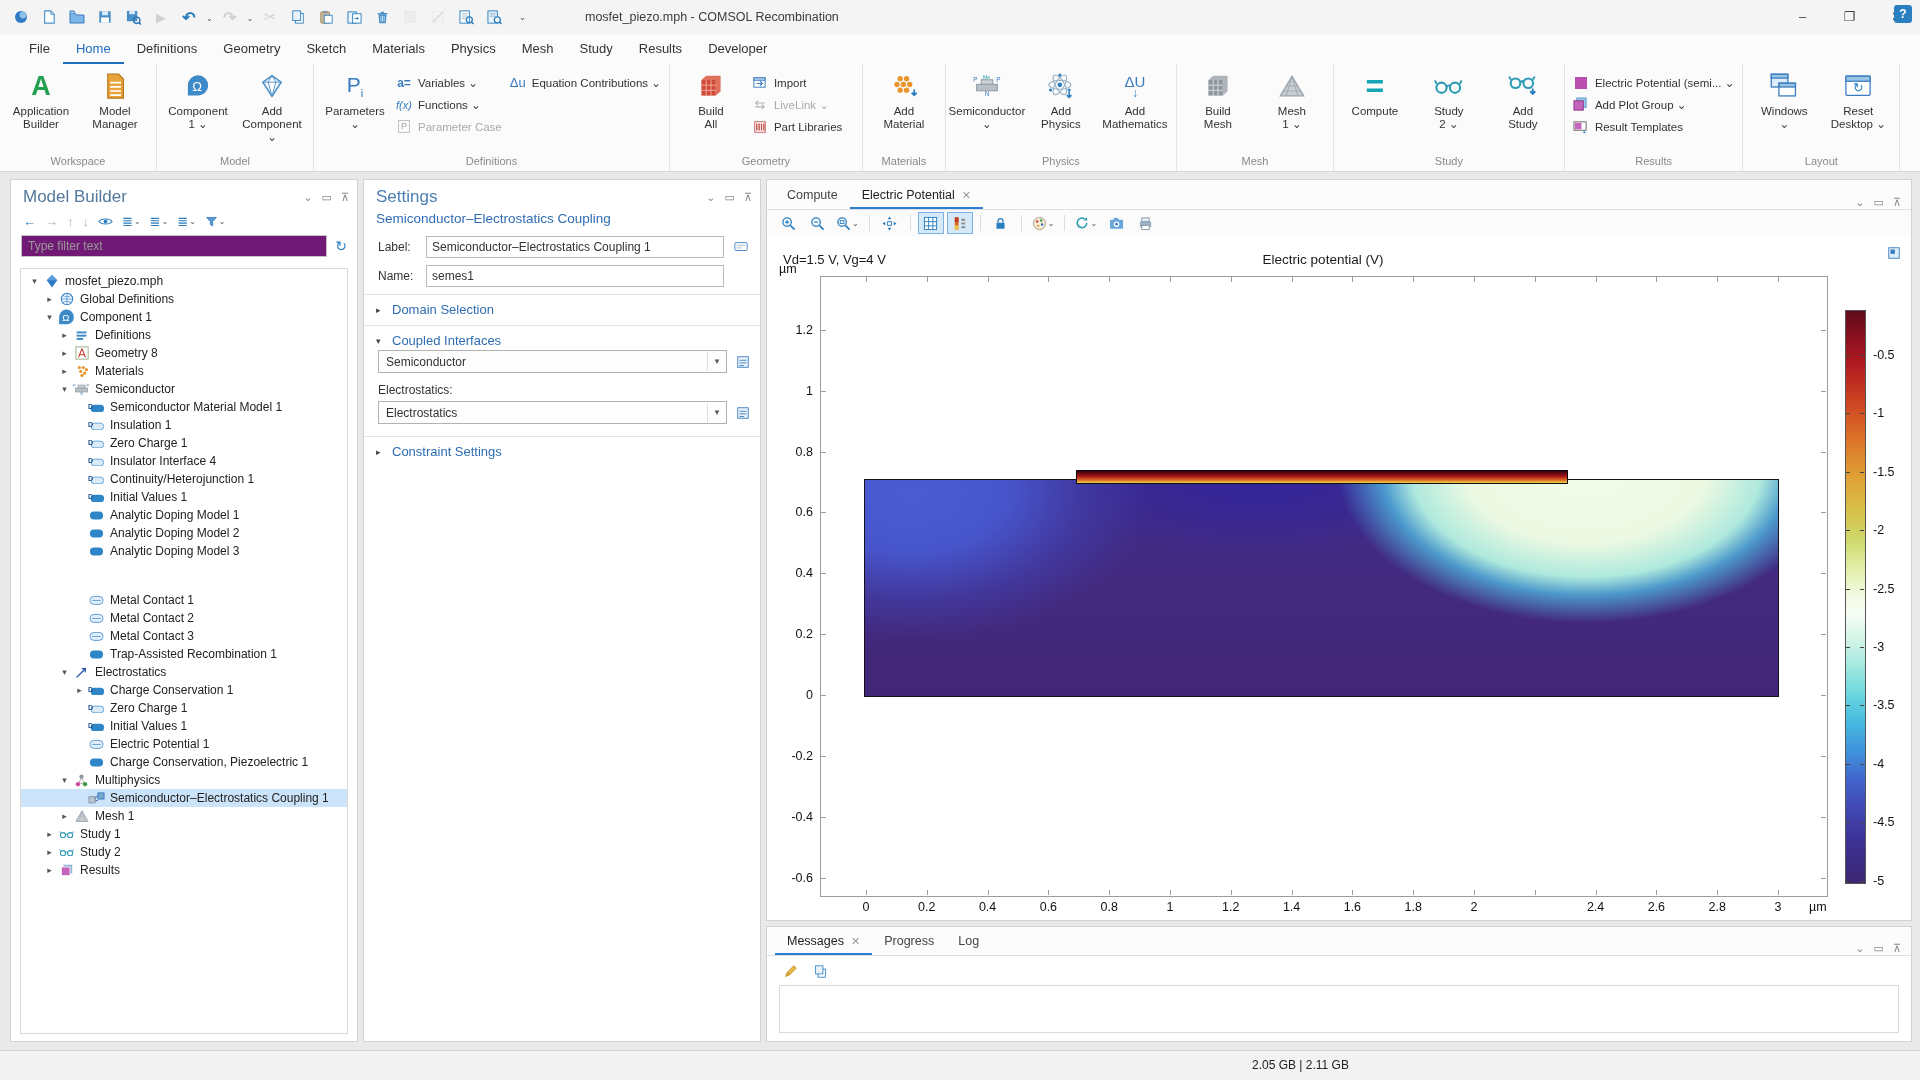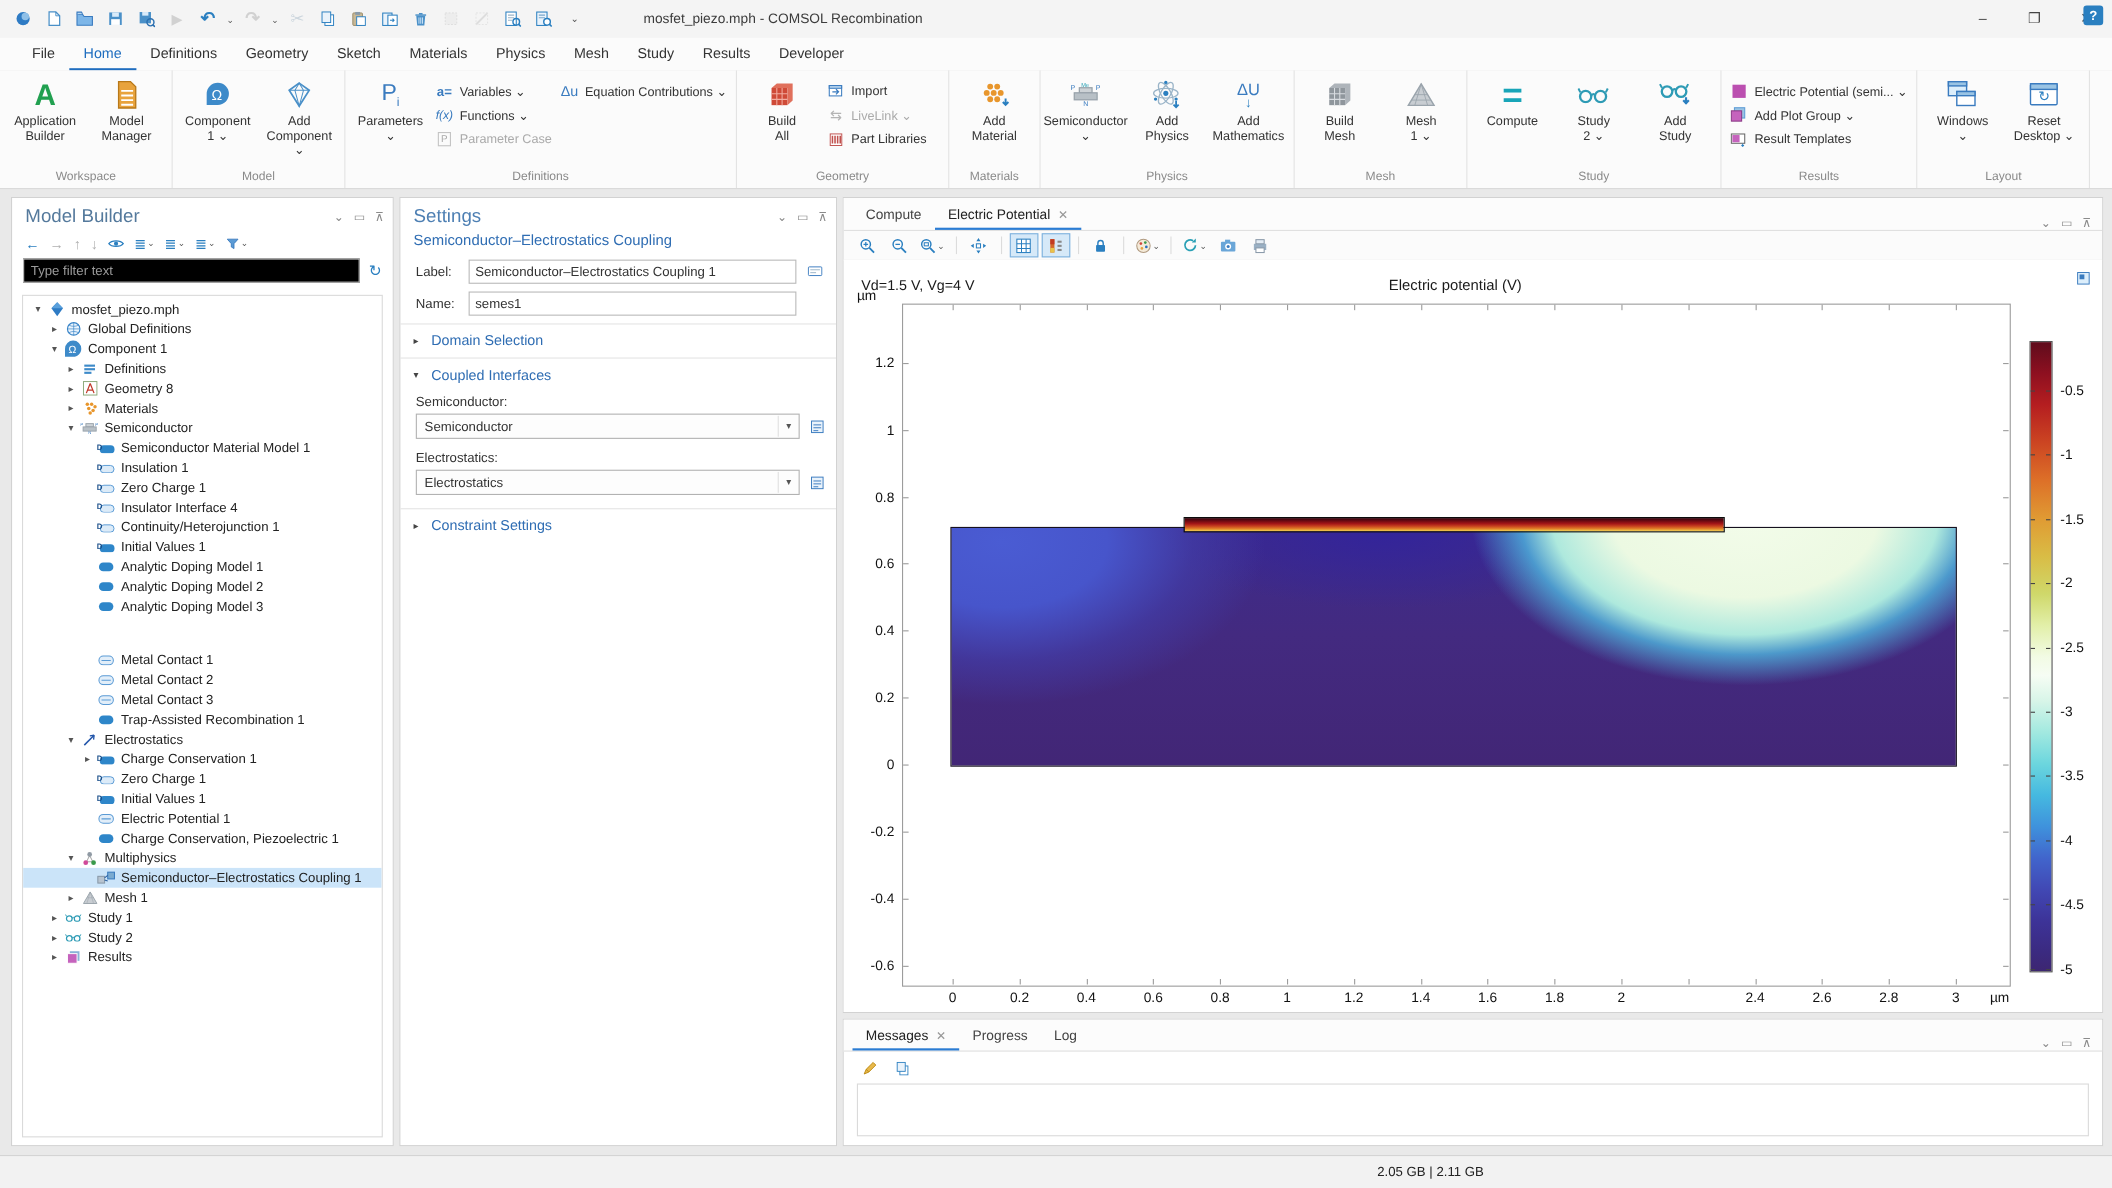--- a/index.html
+++ b/index.html
@@ -43,21 +43,21 @@
   #graphics-panel{left:766px;top:179px;width:1144px;height:740px}
   #messages-panel{left:766px;top:926px;width:1144px;height:114px}
   .panel-header{display:flex;align-items:center;padding:7px 8px 2px 12px}
   .panel-title{font-size:17px;color:#54799c;flex:1}
   .phicons{display:flex;gap:9px;color:#8a8a8a;font-size:11px;align-items:center}
 
   
   .mb-toolbar{display:flex;align-items:center;gap:9px;padding:5px 12px 3px;font-size:13px}
   .mbt{display:flex;align-items:center;gap:1px}
   .filter-row{display:flex;align-items:center;padding:3px 10px 5px;gap:8px}
-  .filter-input{flex:1;border:1px solid #c4c4c4;height:20px;color:#9a9a9a;padding:0 6px;font-size:12px;line-height:20px;background:#000000}
+  .filter-input{flex:1;border:1px solid #c4c4c4;height:20px;color:#9a9a9a;padding:0 6px;font-size:12px;line-height:20px;background:#701a75}
   .tree-box{position:absolute;top:88px;bottom:7px;left:9px;right:9px;border:1px solid #dadada;overflow:hidden;padding-top:3px}
   .trow{height:18px;display:flex;align-items:center;font-size:12px;white-space:nowrap;color:#222}
   .trow .chev{width:15px;text-align:center;color:#555;font-size:9px;flex:none}
   .trow .ticon{width:19px;display:flex;justify-content:center;align-items:center;margin-right:4px;flex:none}
   .trow.selected{background:#cbe4f9}
 
   
   .settings-sub{color:#2f6db3;font-size:13.5px;padding:2px 12px 10px}
   .set-row{display:flex;align-items:center;margin:0 10px 7px 14px;gap:8px}
   .set-row label{width:40px;font-size:12px;color:#333}
@@ -979,21 +979,20 @@
 
   <div class="section">
     <span class="schev">▸</span>
     <span class="stitle">Domain Selection</span>
   </div>
   <div class="section">
     <span class="schev">▾</span>
     <span class="stitle">Coupled Interfaces</span>
   </div>
 
-  <div class="field-label">Semiconductor:</div>
   <div class="combo-row">
     <div class="combo">
       <span>Semiconductor</span>
       <span class="carr">▾</span>
     </div>
     <span class="iconbtn">
       <svg width="14" viewBox="0 0 16 16">
           <rect x="2" y="2" width="12" height="12" fill="#eaf3fb" stroke="#3a7bbf"></rect>
           <path d="M4 6h8M4 9h8M4 12h5" stroke="#3a7bbf" fill="none"></path>
         </svg>

